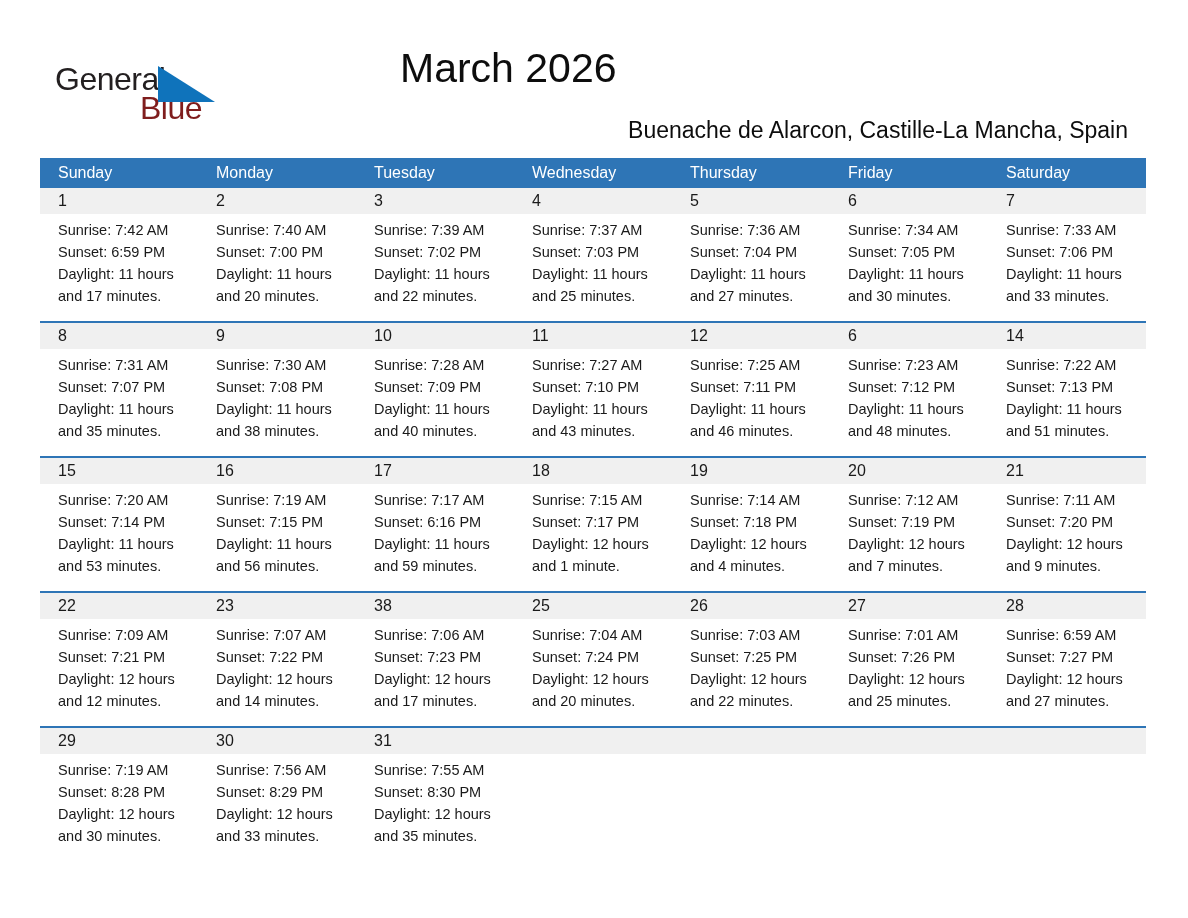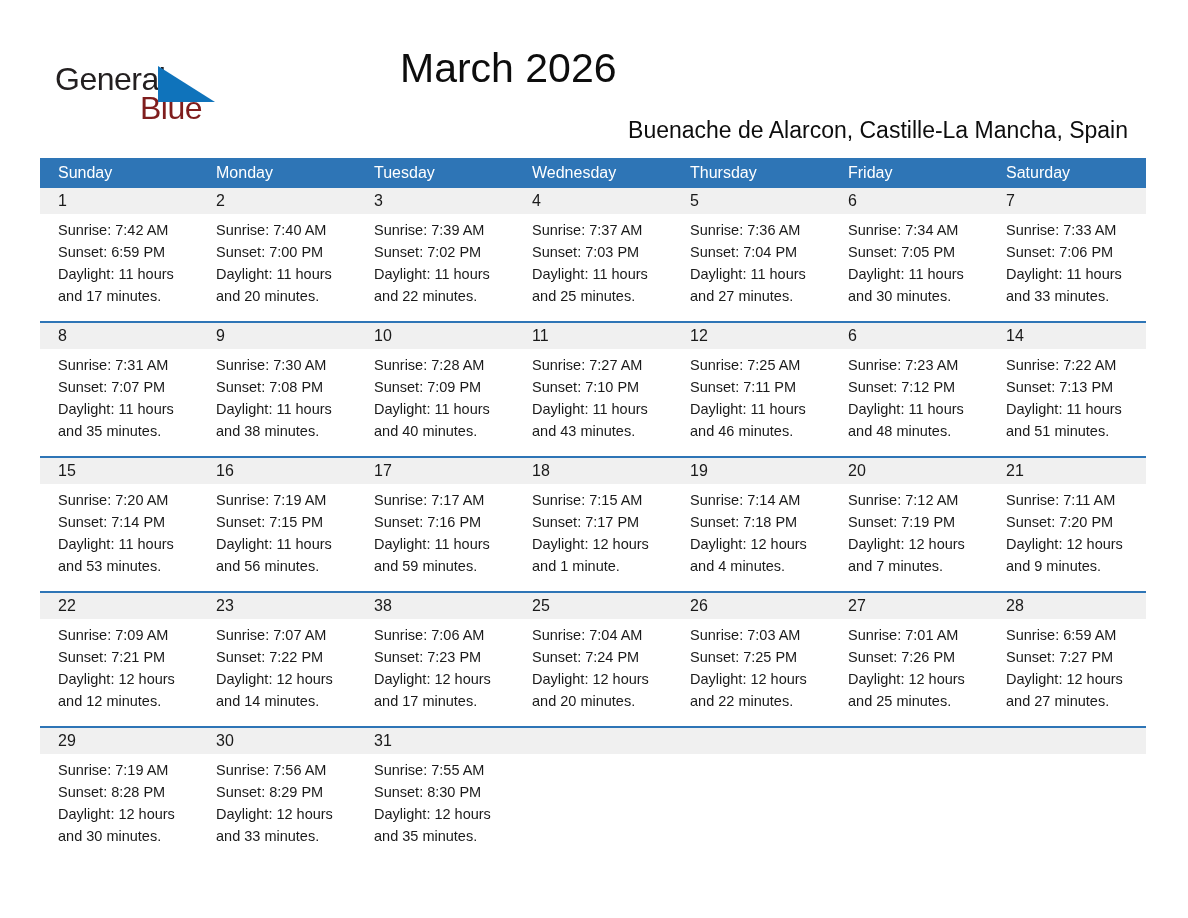--- a/index.html
+++ b/index.html
@@ -212,21 +212,21 @@
               <div class="cell-line">and 53 minutes.</div>
             </div>
             <div class="day-cell">
               <div class="cell-line">Sunrise: 7:19 AM</div>
               <div class="cell-line">Sunset: 7:15 PM</div>
               <div class="cell-line">Daylight: 11 hours</div>
               <div class="cell-line">and 56 minutes.</div>
             </div>
             <div class="day-cell">
               <div class="cell-line">Sunrise: 7:17 AM</div>
-              <div class="cell-line">Sunset: 7:16 PM</div>
+              <div class="cell-line">Sunset: 6:16 PM</div>
               <div class="cell-line">Daylight: 11 hours</div>
               <div class="cell-line">and 59 minutes.</div>
             </div>
             <div class="day-cell">
               <div class="cell-line">Sunrise: 7:15 AM</div>
               <div class="cell-line">Sunset: 7:17 PM</div>
               <div class="cell-line">Daylight: 12 hours</div>
               <div class="cell-line">and 1 minute.</div>
             </div>
             <div class="day-cell">

